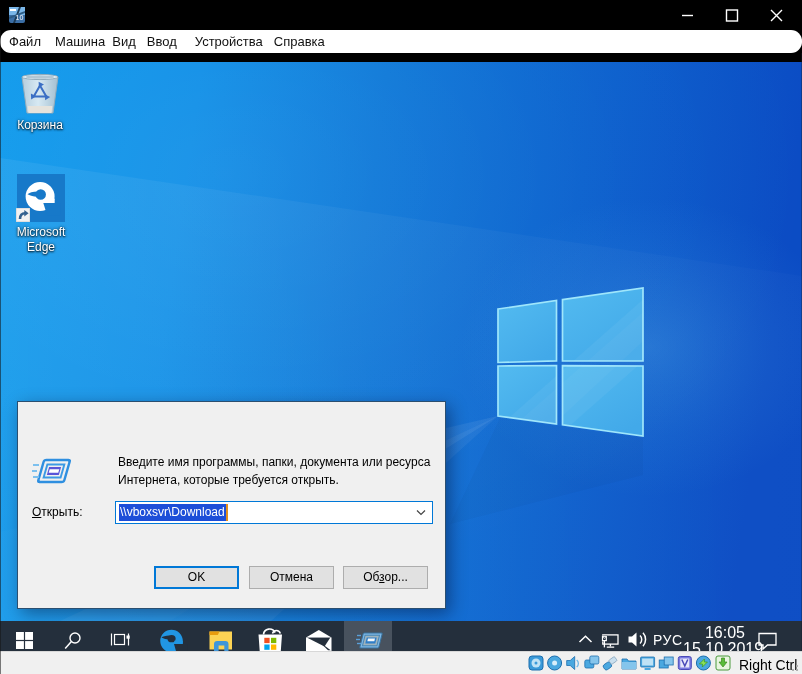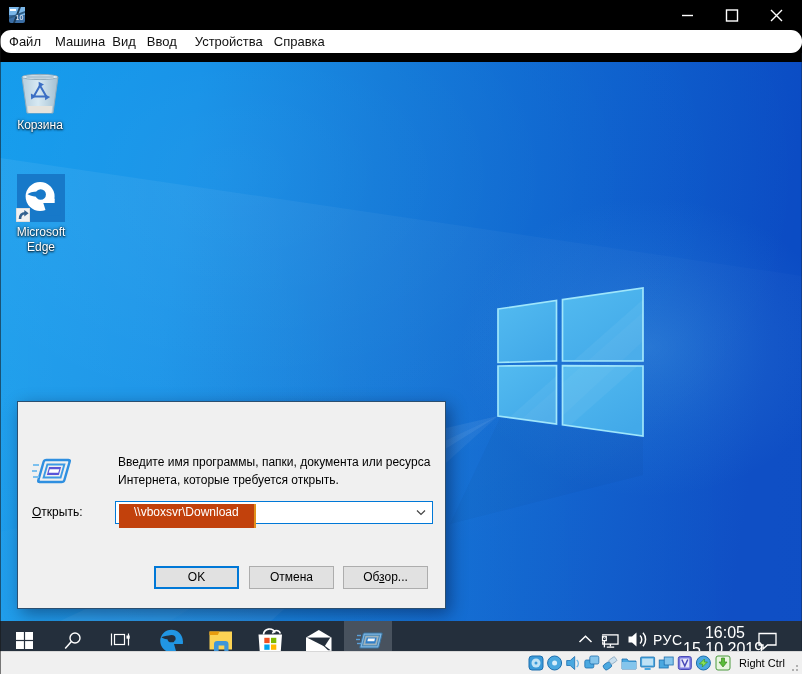--- a/index.html
+++ b/index.html
@@ -18,35 +18,35 @@
      text-shadow:0 1px 2px rgba(0,0,0,.9), 0 0 3px rgba(0,0,0,.7); line-height:15px; }
 
   #dlg { position:absolute; left:17px; top:339px; width:429px; height:208px;
      background:#f0f0f0; border:1px solid #2b4f70; box-shadow:4px 5px 16px rgba(0,0,30,.4); }
   #dlg-title { position:absolute; left:0; top:0; right:0; height:31px; background:#fff; }
   #dlg-title .t { position:absolute; left:29px; top:9px; font-size:12px; color:#000; }
   #dlg-x { position:absolute; right:0; top:0; width:45px; height:31px; }
   #dlg-msg { position:absolute; left:100px; top:52px; width:330px; font-size:12px; color:#000; line-height:17.5px; }
   #dlg-open { position:absolute; left:14px; top:103px; font-size:12px; color:#000; }
   #dlg-field { position:absolute; left:97px; top:99px; width:318px; height:23px; background:#fff; border:1px solid #0078d7; }
-  #dlg-field .sel { position:absolute; left:3px; top:2px; height:24px; background:#c2410c; color:#fff;
-      font-size:12px; line-height:17px; padding:0 15px; white-space:pre; }
+  #dlg-field .sel { position:absolute; left:3px; top:2px; height:17px; background:#1d4ed8; color:#fff;
+      font-size:12px; line-height:17px; padding:0 1px; white-space:pre; }
   #dlg-field .sel::after { content:''; position:absolute; right:-2px; top:0; bottom:0; width:2px; background:#e2901c; }
   .btn { position:absolute; top:164px; width:85px; height:23px; background:#e1e1e1; border:1px solid #adadad;
      font-size:12px; color:#000; text-align:center; line-height:21px; }
   .btn.default { border:2px solid #0078d7; line-height:19px; }
 
   #taskbar { position:absolute; left:0; top:559px; width:802px; height:39px; background:#242f3c; }
   .tb-ico { position:absolute; top:0; width:48px; height:37px; }
   .underline { position:absolute; height:2px; background:#8fc0e8; top:36px; }
 
   .tray-item { position:absolute; color:#fff; }
 
   #statusbar { position:absolute; left:0; top:651px; width:802px; height:23px; background:#f0f0f0; border-top:1px solid #d8d8d8;}
-  #statusbar .rc { position:absolute; left:739px; top:5px; font-size:11px; color:#000; }
+  #statusbar .rc { position:absolute; left:739px; top:5px; font-size:14px; color:#000; }
 </style>
 </head>
 <body>
 
 <div id="titlebar">
   <svg class="abs" style="left:9px;top:7px" width="16" height="16" viewBox="0 0 16 16">
     <rect x="0" y="0" width="16" height="16" rx="2" fill="#3b6ea5"></rect>
     <rect x="0" y="0" width="16" height="8" fill="#7ab6e8"></rect>
     <rect x="1" y="2" width="6" height="2" fill="#fff"></rect>
     <path d="M10,0 L4,16 L6,16 L12,0 Z" fill="#1d3c57"></path>

